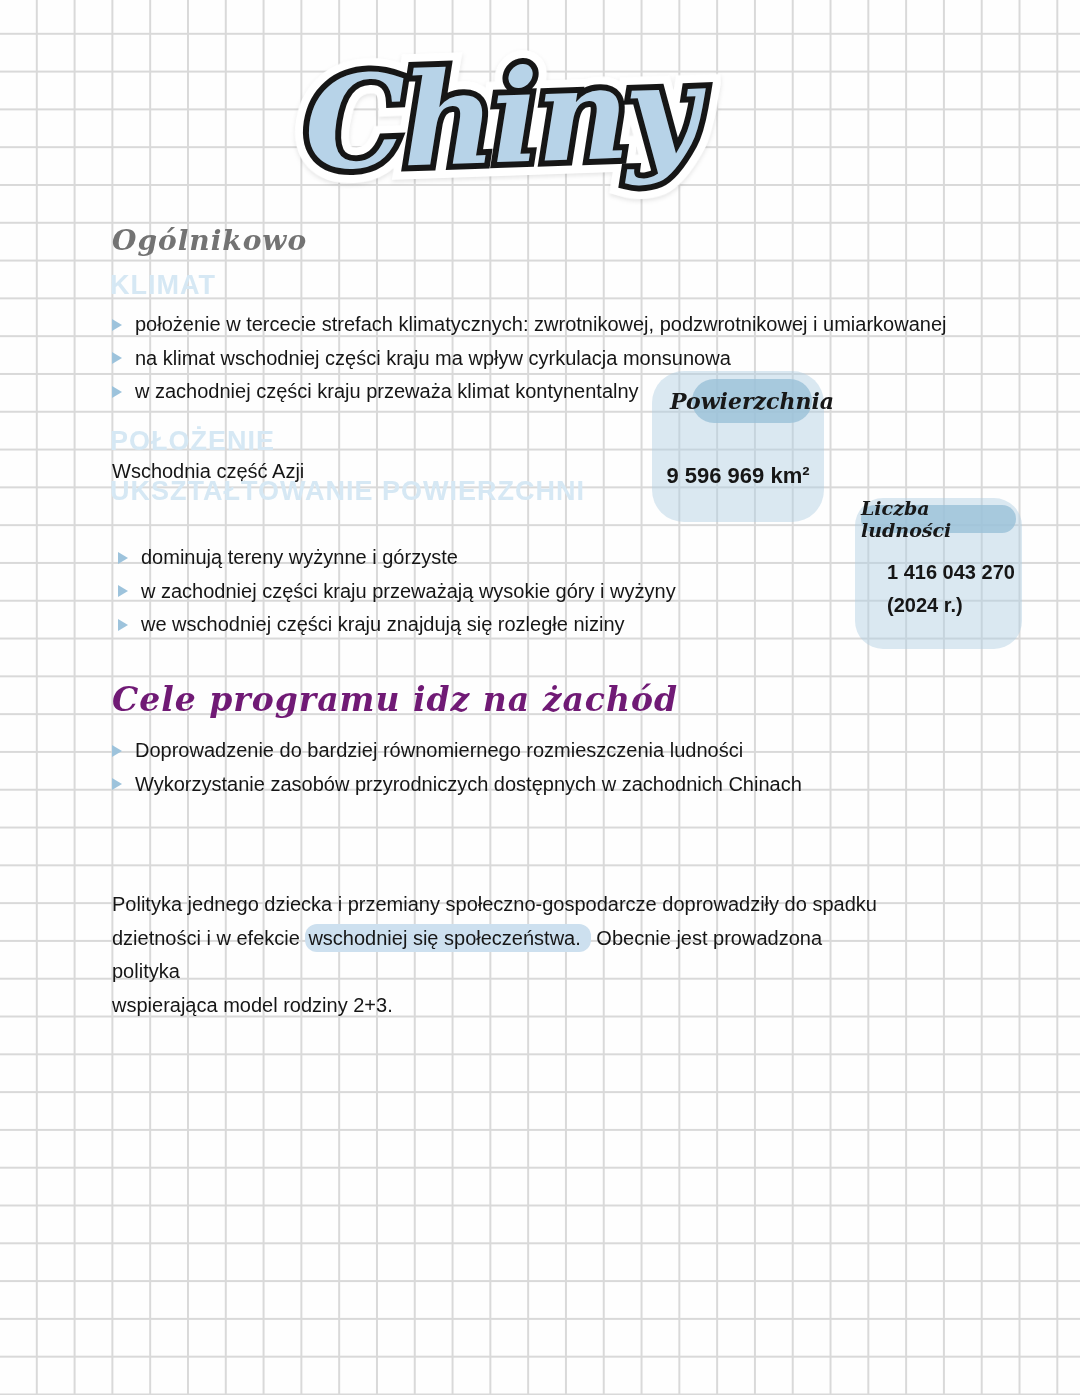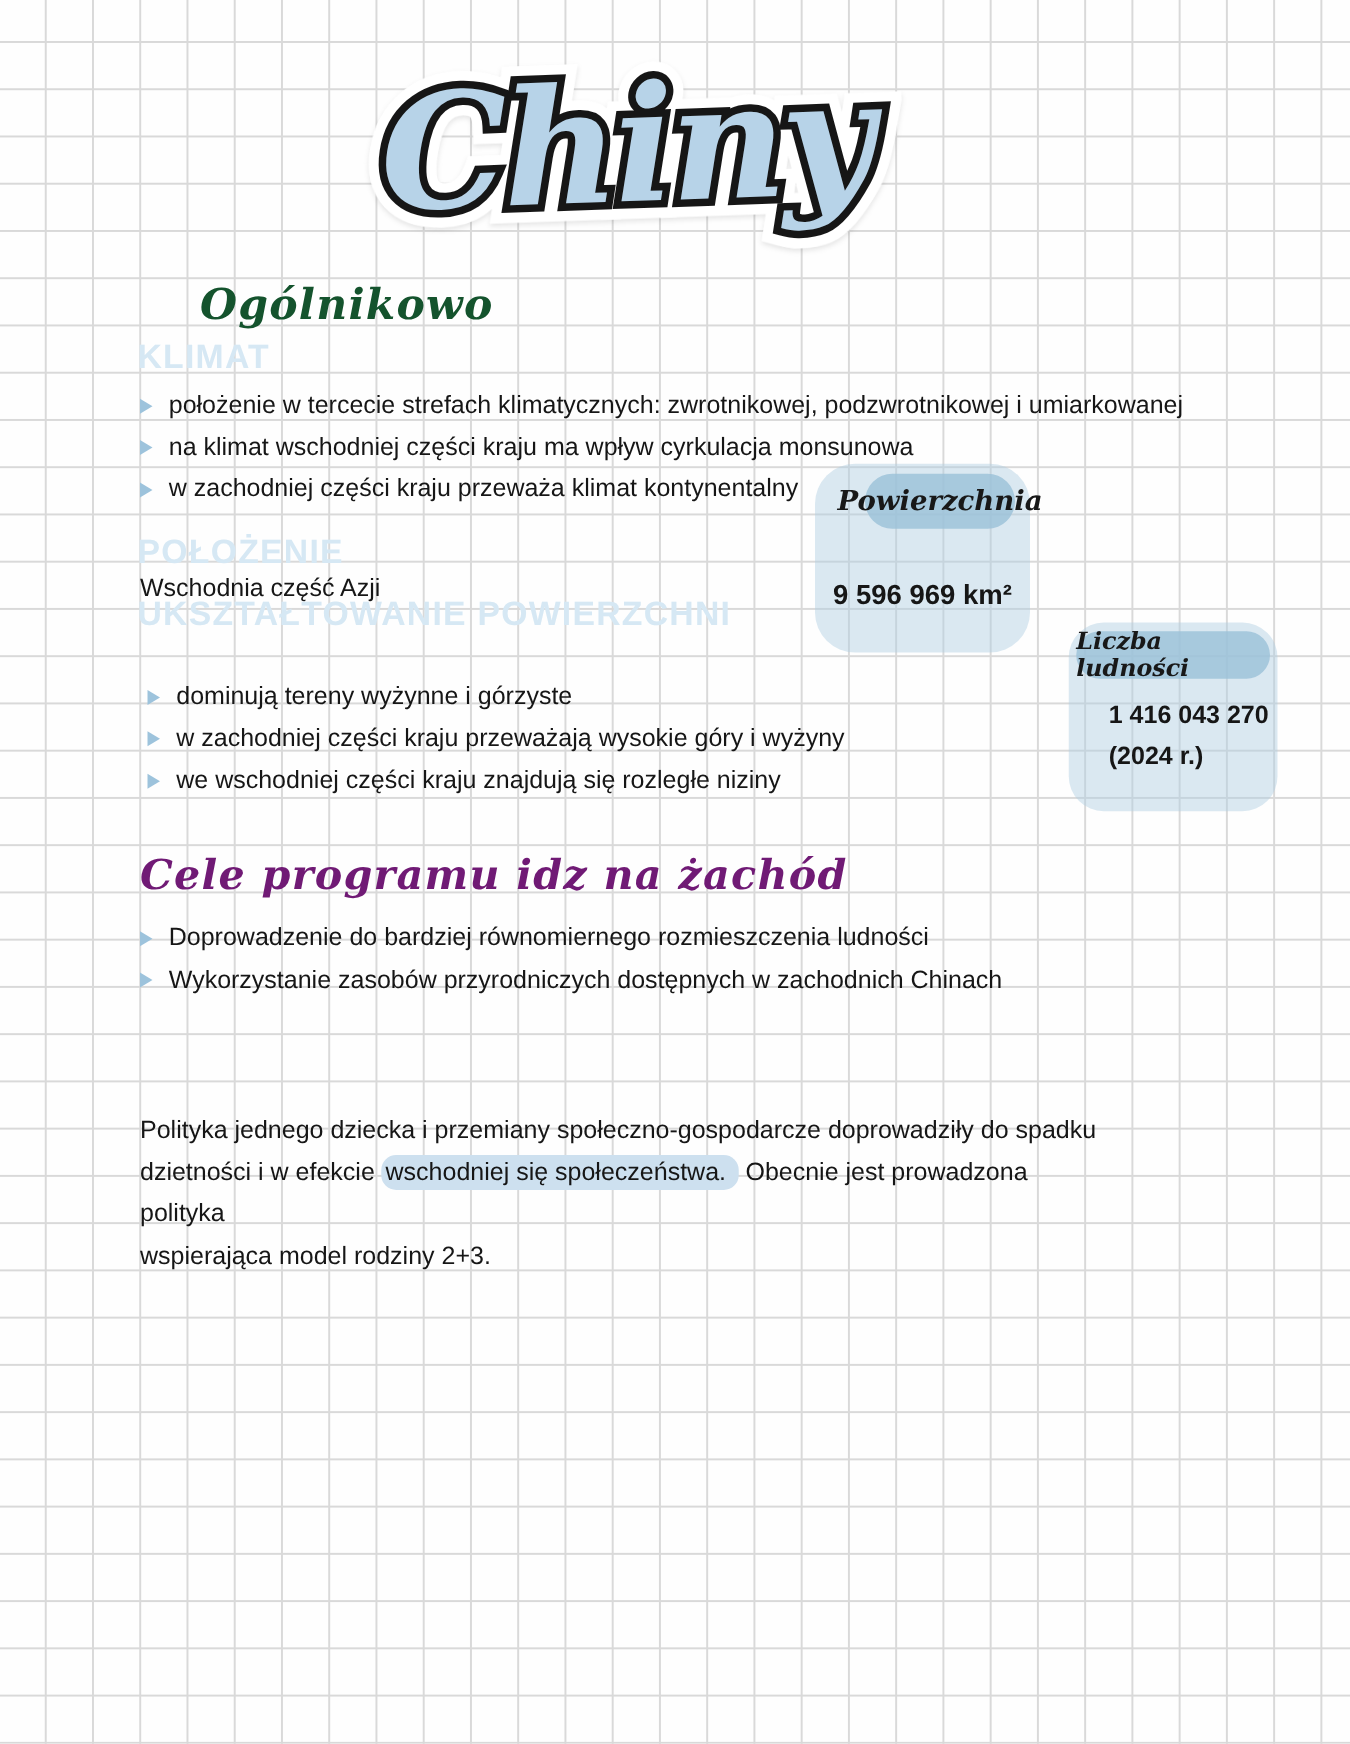--- a/index.html
+++ b/index.html
@@ -23,21 +23,21 @@
     position:absolute;left:0;right:0;top:0;
     font-family:"DejaVu Serif",serif;font-style:italic;font-weight:900;
     font-size:128px;line-height:190px;letter-spacing:-4px;white-space:nowrap;}
   .sticker .halo{-webkit-text-stroke:28px #ffffff;color:#ffffff;
     filter:drop-shadow(0 2px 2px rgba(0,0,0,0.10));}
   .sticker .outline{-webkit-text-stroke:12px #161616;color:#161616;}
   .sticker .fill{color:#b7d3e8;}
 
   
   .script{font-family:"DejaVu Serif",serif;font-style:italic;font-weight:700;}
-  .h-script{font-size:34px;color:#14532d;letter-spacing:1px;padding-left:48px;}
+  .h-script{font-size:28px;color:#737373;letter-spacing:1px;}
   .h-pale{font-size:27px;font-weight:700;color:#d6e8f4;letter-spacing:1px;}
 
   
   .blist{list-style:none;margin:0;padding:0;}
   .blist li{display:flex;align-items:center;height:33.5px;font-size:20px;color:#161616;}
   .tri{width:0;height:0;border-left:10px solid #9dc3dc;border-top:6px solid transparent;
     border-bottom:6px solid transparent;margin-right:13px;flex:0 0 auto;}
 
   
   .card{background:rgba(176,207,227,0.45);border-radius:32px;}
@@ -106,21 +106,21 @@
       <span>w zachodniej części kraju przeważają wysokie góry i wyżyny</span>
     </li>
 
     <li>
       <span class="tri"></span>
       <span>we wschodniej części kraju znajdują się rozległe niziny</span>
     </li>
   </ul>
 
 <div class="abs card" style="left:855px;top:498px;width:167px;height:151px;border-radius:28px;">
-  <div class="pill" style="left:6px;right:6px;top:7px;height:38px;border-radius:21px;">
+  <div class="pill" style="left:6px;right:6px;top:7px;height:28px;border-radius:21px;">
     <span class="script" style="font-size:19px;">Liczba ludności</span>
   </div>
   <div class="val" style="left:32px;top:58px;font-size:20px;line-height:33px;">
     <div>1 416 043 270</div>
     <div>(2024 r.)</div>
   </div>
 </div>
 
 <div class="abs script" style="left:112px;top:680px;font-size:33px;color:#701a75;letter-spacing:1px;">Cele programu idz na żachód</div>
 

